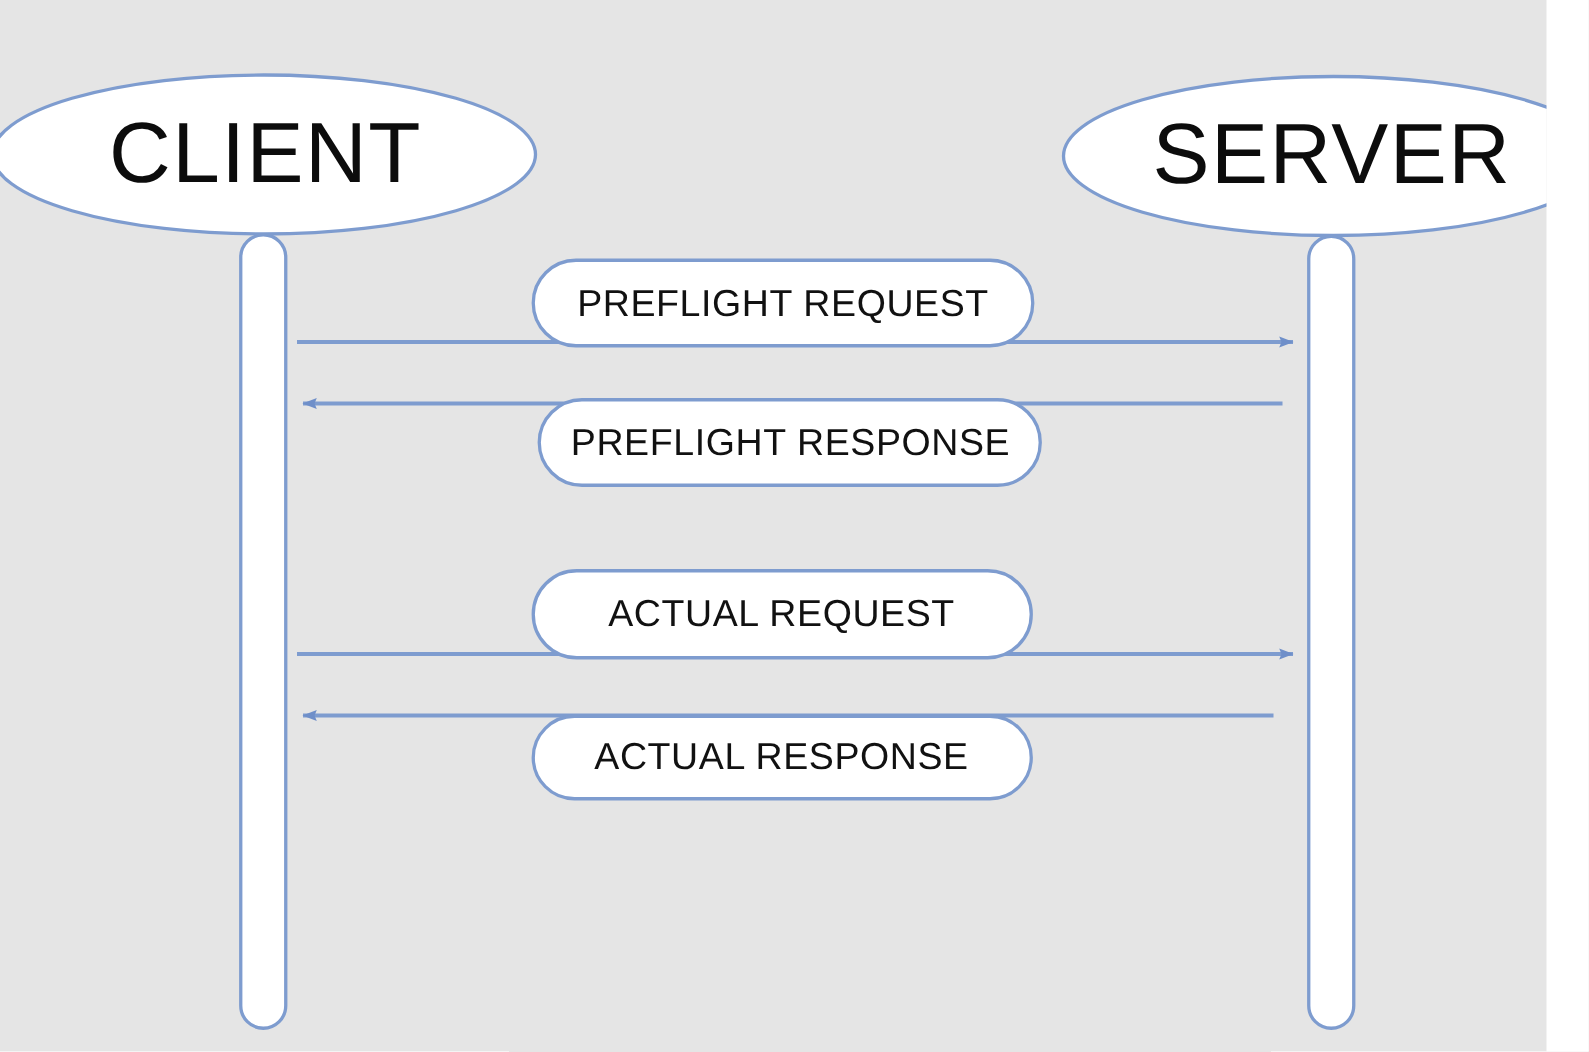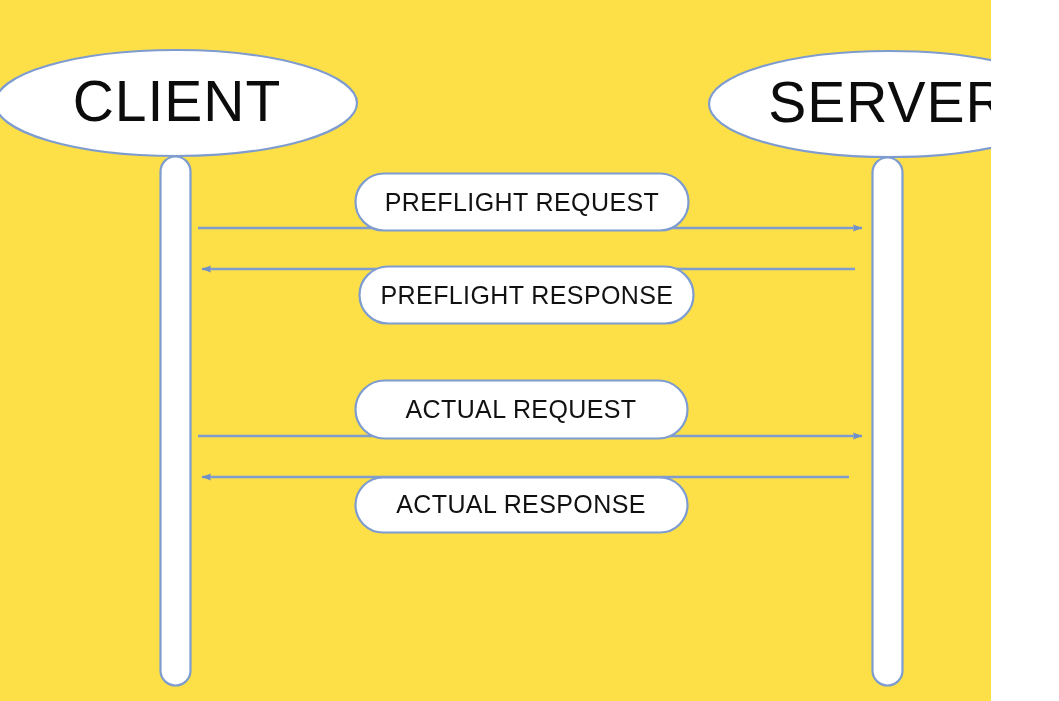--- a/index.html
+++ b/index.html
@@ -9,22 +9,23 @@
     background: #ffffff;
   }
   body {
     font-family: "Liberation Sans", sans-serif;
     -webkit-font-smoothing: antialiased;
   }
   #canvas {
     position: relative;
     width: 991px;
     height: 701px;
-    background: #fde047;
+    background: #e5e5e5;
     overflow: hidden;
+    padding-left: 40px;
   }
   #diagram-svg {
     position: absolute;
     left: 0;
     top: 0;
     width: 1059px;
     height: 701px;
     display: block;
   }
   .node-label {

